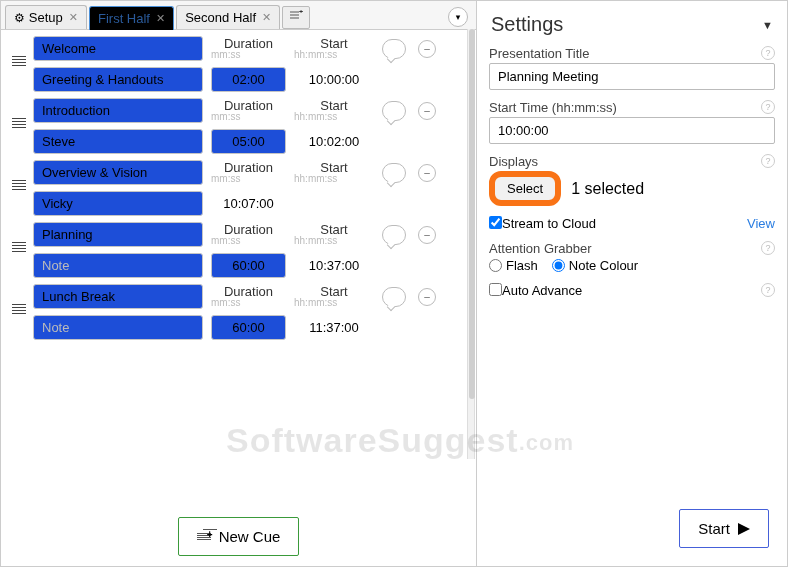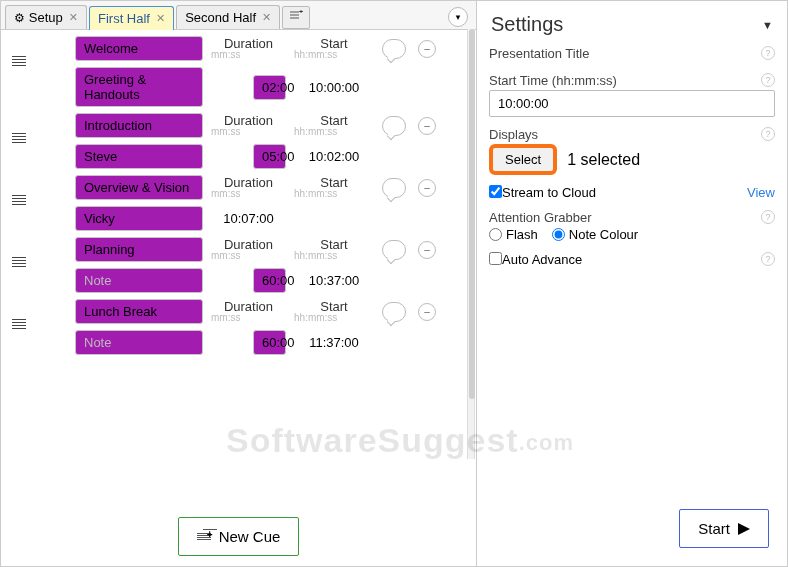--- a/index.html
+++ b/index.html
@@ -4,34 +4,34 @@
 <style>
 * { box-sizing: border-box; margin: 0; padding: 0; font-family: "Segoe UI", Arial, sans-serif; }
 body { width: 788px; height: 567px; background: #fff; overflow: hidden; position: relative; border: 1px solid #ccc; }
 .app { display: flex; width: 100%; height: 100%; }
 .left { flex: 1; display: flex; flex-direction: column; border-right: 1px solid #ccc; min-width: 0; }
 .right { width: 310px; display: flex; flex-direction: column; padding: 8px 12px; }
 
 
 .tabs { display: flex; align-items: center; background: #f6f6f6; border-bottom: 1px solid #ccc; padding: 4px 4px 0 4px; gap: 2px; }
 .tab { display: flex; align-items: center; gap: 4px; padding: 4px 8px; border: 1px solid #bbb; border-bottom: none; background: #eee; font-size: 13px; cursor: pointer; border-radius: 3px 3px 0 0; }
-.tab.active { background: #fef9c3; border-color: #4a90d9; color: #2a5a9a; position: relative; top: 1px; }
+.tab.active { background: #000000; border-color: #4a90d9; color: #2a5a9a; position: relative; top: 1px; }
 .tab .gear { font-size: 12px; }
 .tab .close { color: #888; font-size: 11px; margin-left: 2px; }
 .tab-add { padding: 3px 6px; border: 1px solid #bbb; background: #eee; font-size: 12px; border-radius: 2px; cursor: pointer; }
 .tabs-spacer { flex: 1; }
 .tab-drop { width: 20px; height: 20px; border: 1px solid #bbb; border-radius: 10px; background: #fff; display: flex; align-items: center; justify-content: center; font-size: 9px; cursor: pointer; margin-right: 4px; }
 
 
 .cuelist { flex: 1; overflow: hidden; padding: 6px 10px; }
 .cue { display: flex; align-items: flex-start; gap: 6px; margin-bottom: 6px; }
 .drag { width: 16px; display: flex; flex-direction: column; gap: 2px; align-items: center; justify-content: center; padding-top: 20px; cursor: grab; }
 .drag span { display: block; width: 14px; height: 1px; background: #444; }
 .cue-body { flex: 1; display: grid; grid-template-columns: 170px 75px 80px 28px 22px; gap: 6px 8px; align-items: center; }
-.field { border: 1px solid #c5c5c5; border-radius: 3px; padding: 4px 8px; font-size: 13px; background: #a21caf; margin-left: 42px; }
+.field { border: 1px solid #c5c5c5; border-radius: 3px; padding: 4px 8px; font-size: 13px; background: #1d4ed8; }
 .field.placeholder { color: #bbb; }
 .col-label { text-align: center; font-size: 13px; color: #333; }
 .col-sub { text-align: left; font-size: 10px; color: #bbb; margin-top: -2px; }
 .dur-input { text-align: center; }
 .start-val { text-align: center; font-size: 13px; padding: 4px 0; }
 .bubble { width: 24px; height: 20px; border: 1.5px solid #bbb; border-radius: 10px; position: relative; background: #fff; cursor: pointer; }
 .bubble::after { content: ""; position: absolute; bottom: -4px; left: 5px; width: 5px; height: 5px; border-left: 1.5px solid #bbb; border-bottom: 1.5px solid #bbb; background: #fff; transform: rotate(-45deg); }
 .cue-collapse { width: 18px; height: 18px; border: 1px solid #bbb; border-radius: 9px; background: #fff; font-size: 10px; display: flex; align-items: center; justify-content: center; cursor: pointer; color: #666; }
 .header-stack { display: flex; flex-direction: column; line-height: 1.1; }
 
@@ -46,21 +46,21 @@
 .play-tri { width: 0; height: 0; border-left: 12px solid #000; border-top: 6px solid transparent; border-bottom: 6px solid transparent; }
 
 
 .set-head { display: flex; align-items: center; justify-content: space-between; font-size: 20px; font-weight: 400; color: #333; padding: 4px 2px 10px 2px; }
 .set-head .tri { font-size: 11px; cursor: pointer; }
 .form-row { margin-bottom: 10px; }
 .form-label { display: flex; justify-content: space-between; font-size: 13px; color: #444; margin-bottom: 2px; }
 .help { width: 14px; height: 14px; border: 1px solid #ccc; border-radius: 7px; font-size: 9px; color: #bbb; display: inline-flex; align-items: center; justify-content: center; }
 .form-input { width: 100%; border: 1px solid #bbb; border-radius: 2px; padding: 5px 8px; font-size: 13px; }
 .displays-row { display: flex; align-items: center; gap: 10px; }
-.btn-select { padding: 4px 12px; border: 4px solid #f97316; background: #f1f1f1; border-radius: 6px; font-size: 13px; cursor: pointer; }
+.btn-select { padding: 4px 12px; border: 6px solid #f97316; background: #f1f1f1; border-radius: 12px; font-size: 13px; cursor: pointer; }
 .check-row { display: flex; align-items: flex-start; gap: 0; font-size: 13px; margin-bottom: 10px; }
 .check-row .spacer { flex: 1; }
 .link { color: #2a7de1; cursor: pointer; font-size: 13px; }
 .radio-row { display: flex; align-items: center; gap: 14px; font-size: 13px; }
 .radio-row label { display: flex; align-items: center; gap: 4px; }
 .right .bottom { justify-content: flex-end; padding-right: 6px; }
 
 
 .scroll-edge { position: absolute; left: 466px; top: 28px; width: 8px; height: 430px; background: #f1f1f1; border-left: 1px solid #ddd; border-right: 1px solid #ddd; }
 .scroll-thumb { position: absolute; left: 1px; top: 0; width: 6px; height: 370px; background: #cfcfcf; border-radius: 3px; }
@@ -259,20 +259,21 @@
     <div class="set-head">
       <span>Settings</span>
       <span class="tri">▼</span>
     </div>
 
     <div class="form-row">
       <div class="form-label">
         <span>Presentation Title</span>
         <span class="help">?</span>
       </div>
+      <input class="form-input" value="Planning Meeting" style="">
     </div>
 
     <div class="form-row">
       <div class="form-label">
         <span>Start Time (hh:mm:ss)</span>
         <span class="help">?</span>
       </div>
       <input class="form-input" value="10:00:00" style="">
     </div>
 

